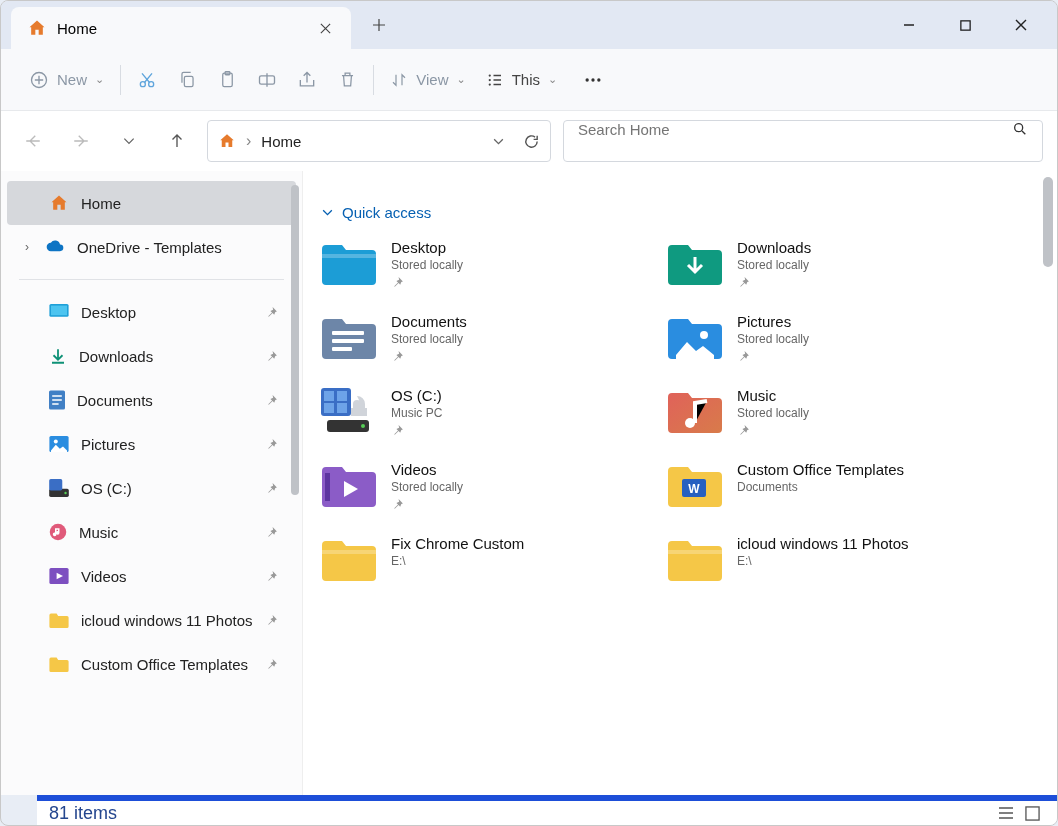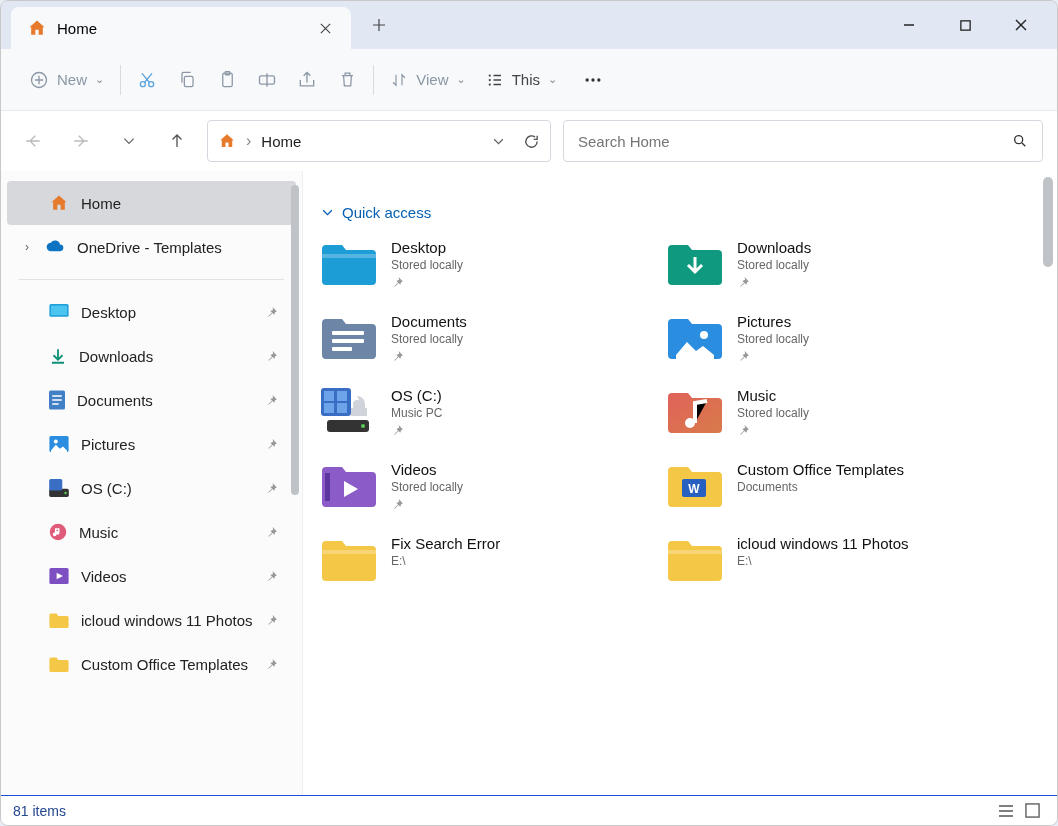--- a/index.html
+++ b/index.html
@@ -20,21 +20,21 @@
 .tool-btn.labeled { color: #555; }
 .tool-divider { width: 1px; height: 30px; background: #d8dce2; margin: 0 6px; }
 .tool-chev { color: #888; font-size: 11px; }
 
 
 .addr-row { height: 60px; background: #fff; display: flex; align-items: center; padding: 0 14px; gap: 12px; }
 .nav-btn { width: 36px; height: 36px; display: flex; align-items: center; justify-content: center; color: #777; cursor: pointer; }
 .nav-btn.disabled { color: #bbb; }
 .addr-box { flex: 0 0 344px; height: 42px; border: 1px solid #d4d8de; border-radius: 4px; display: flex; align-items: center; padding: 0 10px; gap: 10px; }
 .addr-text { font-size: 15px; color: #222; flex: 1; }
-.search-box { flex: 1; height: 42px; border: 1px solid #d4d8de; border-radius: 4px; display: flex; align-items: center; padding: 0 14px; }
+.search-box { flex: 1; height: 42px; border: 1px solid #d4d8de; border-radius: 4px; display: flex; align-items: flex-start; padding: 0 14px; }
 .search-input { flex: 1; border: none; outline: none; font-size: 15px; color: #777; background: transparent; }
 
 
 .main { flex: 1; display: flex; background: #fff; overflow: hidden; }
 .sidebar { width: 302px; background: #fbfbfc; border-right: 1px solid #eee; overflow-y: hidden; position: relative; padding-top: 10px; }
 .side-item { height: 44px; display: flex; align-items: center; padding-left: 48px; gap: 12px; font-size: 15px; color: #222; cursor: pointer; position: relative; }
 .side-item.selected { background: #d6d8dc; border-radius: 4px; margin: 0 6px; padding-left: 42px; }
 .side-item.group { padding-left: 20px; }
 .side-caret { position: absolute; left: 24px; color: #666; font-size: 12px; }
 .side-pin { position: absolute; right: 24px; color: #888; }
@@ -46,21 +46,21 @@
 .grid { display: grid; grid-template-columns: 340px 340px; gap: 24px 6px; }
 .item { display: flex; gap: 14px; align-items: flex-start; cursor: pointer; }
 .item-icon { width: 56px; height: 48px; flex-shrink: 0; display: flex; align-items: center; justify-content: center; }
 .item-text { display: flex; flex-direction: column; gap: 2px; }
 .item-name { font-size: 15px; color: #111; }
 .item-sub { font-size: 12px; color: #666; }
 .item-pin { color: #999; margin-top: 2px; }
 .content-scroll { position: absolute; right: 4px; top: 6px; width: 10px; height: 90px; background: #bfc2c7; border-radius: 5px; }
 
 
-.statusbar { height: 30px; background: #fff; border-top: 1px solid #1d4ed8; display: flex; align-items: center; padding: 0 12px; font-size: 14px; color: #24468e; }
+.statusbar { height: 30px; background: #fff; border-top: 6px solid #1d4ed8; display: flex; align-items: center; padding: 0 12px; font-size: 18px; color: #24468e; margin-left: 36px; }
 .status-spacer { flex: 1; }
 .status-icon { width: 26px; height: 22px; display: flex; align-items: center; justify-content: center; color: #555; cursor: pointer; }
 svg { display: block; }
 </style>
 </head>
 <body>
 
 <div class="titlebar">
   <div class="tab">
     <span>
@@ -532,21 +532,21 @@
           </div>
         </div>
         <div class="item">
           <div class="item-icon">
             <svg width="54" height="44" viewBox="0 0 54 44">
               <path fill="#f5c747" d="M4 4h16l4 5h26a4 4 0 014 4v27a4 4 0 01-4 4H4a4 4 0 01-4-4V8a4 4 0 014-4z"></path>
               <path fill="rgba(255,255,255,0.25)" d="M0 13h54v4H0z"></path>
             </svg>
           </div>
           <div class="item-text">
-            <span class="item-name">Fix Search Error</span>
+            <span class="item-name">Fix Chrome Custom</span>
             <span class="item-sub">E:\</span>
           </div>
         </div>
         <div class="item">
           <div class="item-icon">
             <svg width="54" height="44" viewBox="0 0 54 44">
               <path fill="#f5c747" d="M4 4h16l4 5h26a4 4 0 014 4v27a4 4 0 01-4 4H4a4 4 0 01-4-4V8a4 4 0 014-4z"></path>
               <path fill="rgba(255,255,255,0.25)" d="M0 13h54v4H0z"></path>
             </svg>
           </div>

